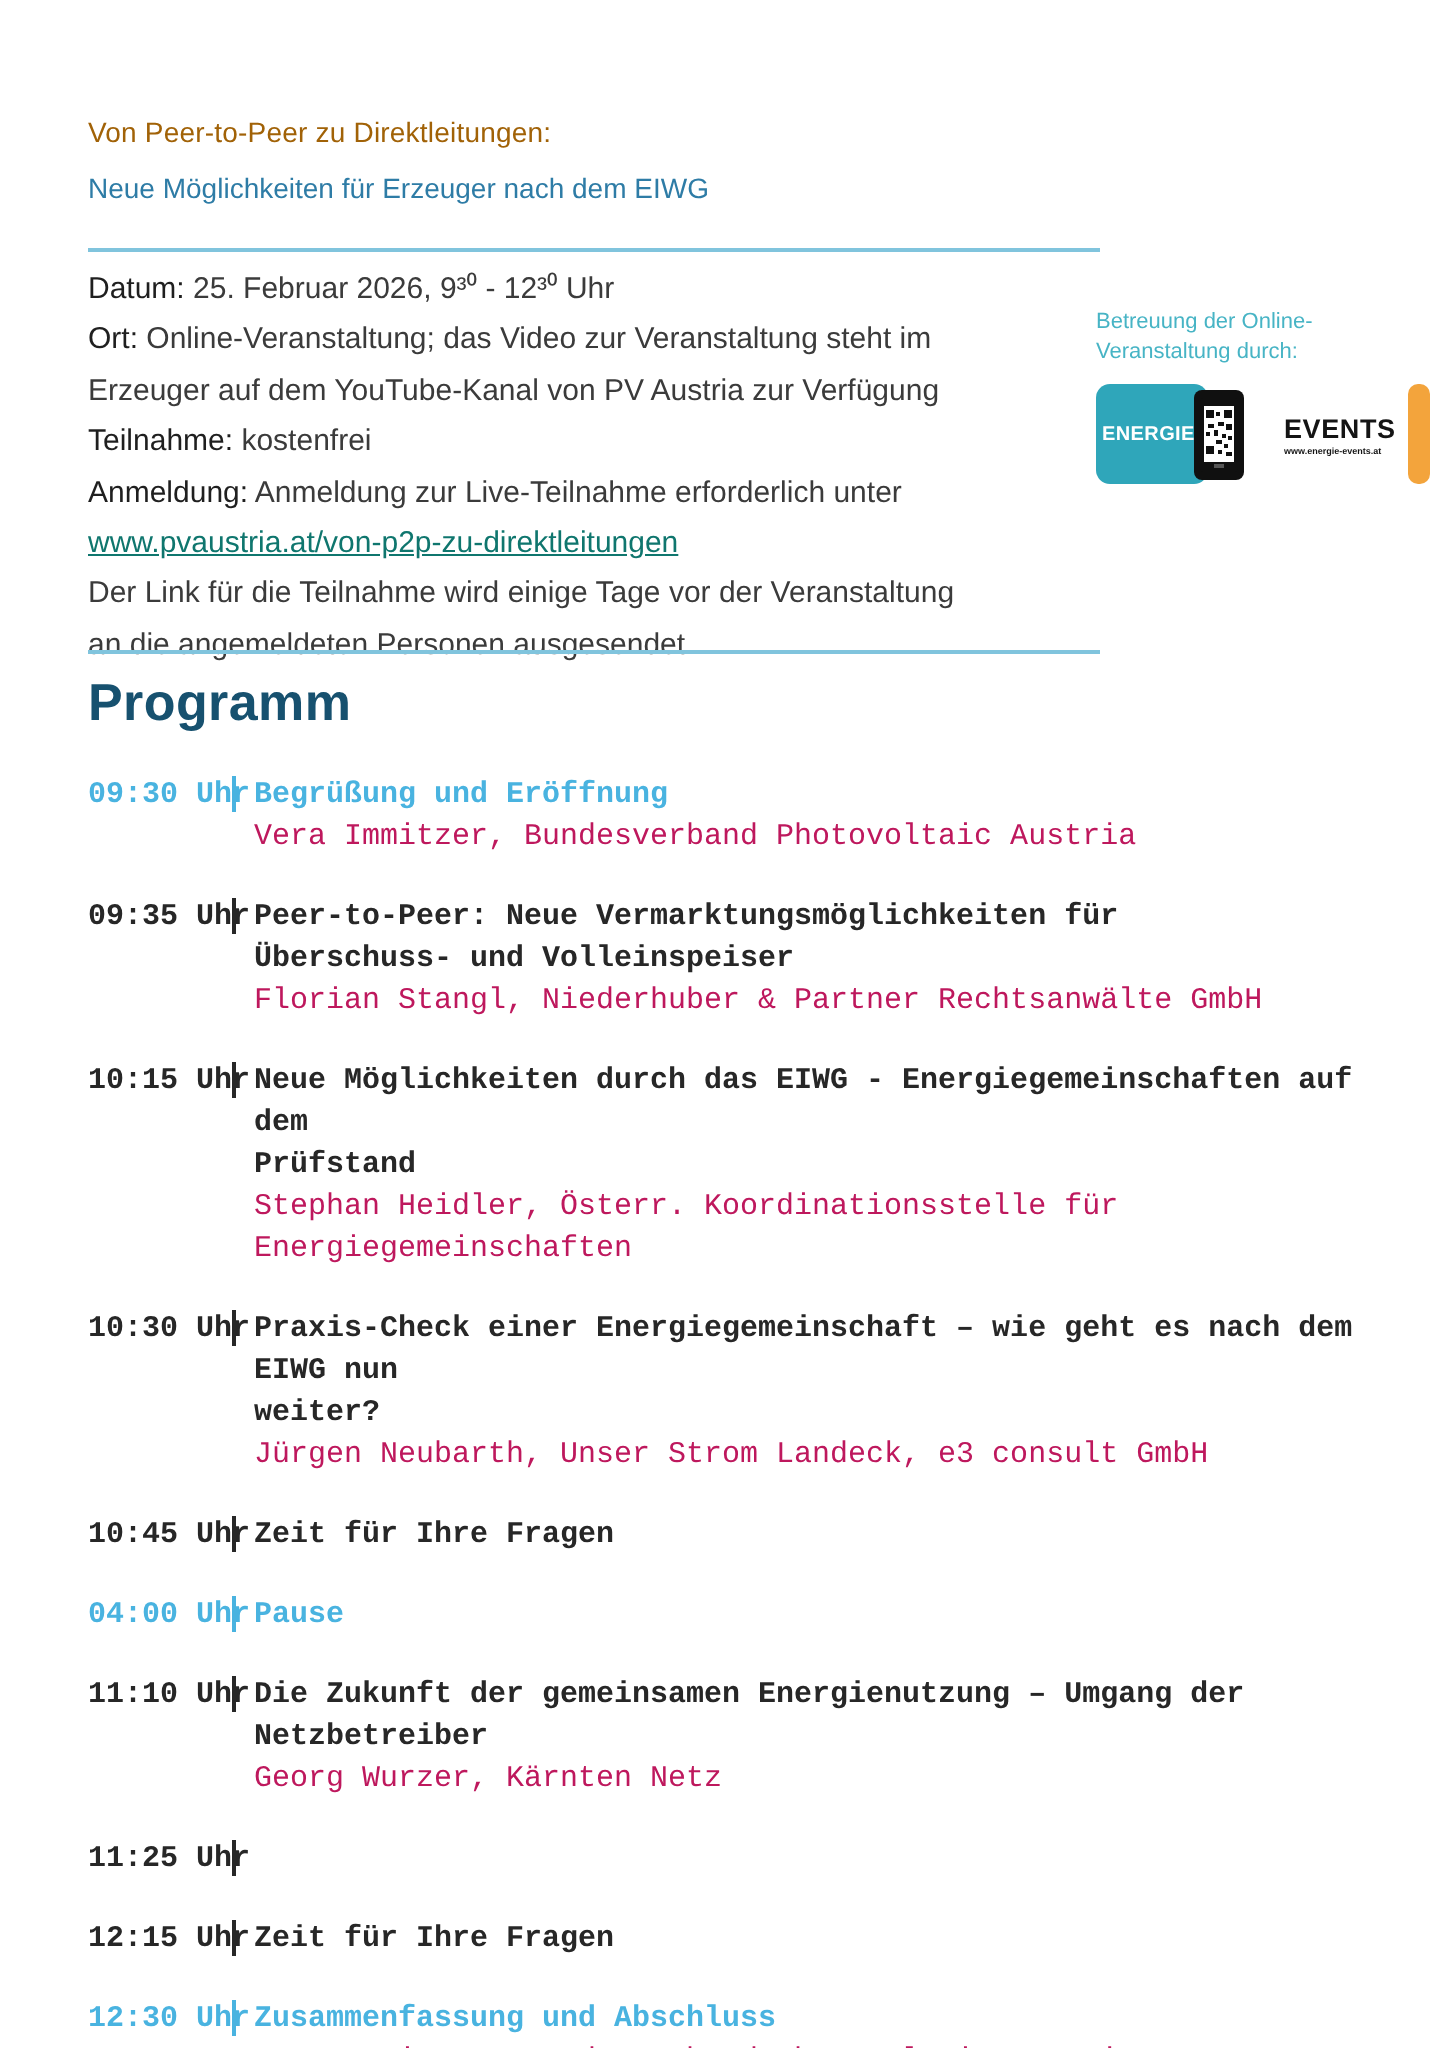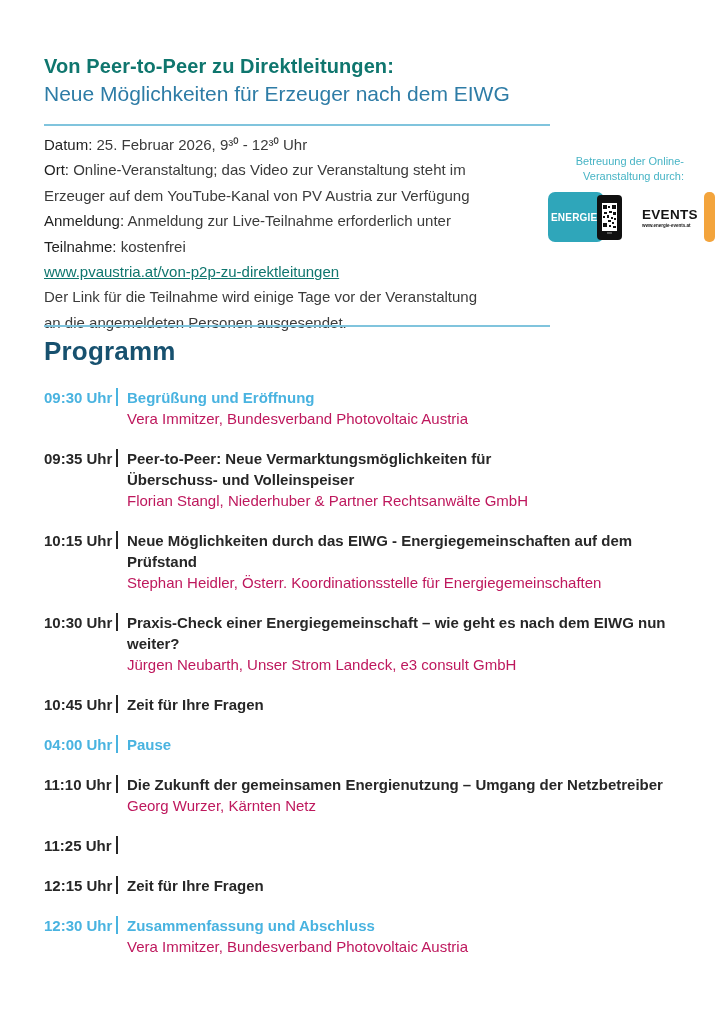--- a/index.html
+++ b/index.html
@@ -6,49 +6,49 @@
   body {
     width: 724px; height: 1024px;
     background: #ffffff;
     font-family: "Liberation Sans", sans-serif;
     -webkit-font-smoothing: antialiased;
   }
   .page { position: relative; width: 724px; height: 1024px; overflow: hidden; background: #fff; }
 
   
   .title-block { position: absolute; left: 44px; top: 52px; }
-  .title-line1 { font-size: 20px; font-weight: 700; color: #0f766e; line-height: 28px; letter-spacing: 0.1px; }
-  .title-line2 { font-size: 21px; font-weight: 400; color: #2e7ca6; line-height: 28px; }
+  .title-line1 { font-size: 14px; font-weight: 400; color: #a16207; line-height: 28px; letter-spacing: 0.1px; }
+  .title-line2 { font-size: 14px; font-weight: 400; color: #2e7ca6; line-height: 28px; }
 
   .divider { position: absolute; left: 44px; width: 506px; height: 2px; background: #80c4dd; }
   .divider-1 { top: 124px; }
   .divider-2 { top: 325px; }
 
   
   .details { position: absolute; left: 44px; top: 132px; width: 500px; font-size: 15px; line-height: 25.4px; color: #3b3b3b; }
   .detail-line b { color: #1f1f1f; font-weight: 400; }
   .link { color: #0f766e; text-decoration: underline; cursor: pointer; }
 
   
   .logo-block { position: absolute; left: 548px; top: 154px; width: 136px; }
-  .logo-caption { color: #47b4c5; font-size: 11px; line-height: 15px; font-weight: 400; text-align: right; }
+  .logo-caption { color: #47b4c5; font-size: 11px; line-height: 15px; font-weight: 400; }
   .logo-row { display: flex; align-items: center; margin-top: 8px; }
   .logo-teal { width: 56px; height: 50px; background: #2fa6ba; border-radius: 7px; display: flex; align-items: center; flex-shrink: 0; }
   .logo-energie { color: #ffffff; font-weight: 700; font-size: 10px; padding-left: 3px; letter-spacing: 0.2px; }
   .logo-phone { width: 25px; height: 45px; margin-left: -7px; background: #101010; border-radius: 4px; display: flex; align-items: center; justify-content: center; flex-shrink: 0; }
   .logo-events-wrap { margin-left: 20px; }
   .logo-events { font-weight: 700; font-size: 13.5px; color: #141414; letter-spacing: 0.3px; font-stretch: condensed; }
   .logo-url { font-size: 4.5px; color: #141414; font-weight: 700; margin-top: 1px; }
   .logo-orange { width: 11px; height: 50px; border-radius: 5px; background: #f3a43c; margin-left: 6px; flex-shrink: 0; }
 
   
   .programm-heading { position: absolute; left: 44px; top: 336px; font-size: 26px; font-weight: 700; color: #17516f; letter-spacing: 0.2px; }
 
   .program-list { position: absolute; left: 44px; top: 387px; width: 660px; }
-  .prog-item { display: flex; margin-bottom: 19px; font-size: 15px; line-height: 21px; }
+  .prog-item { display: flex; margin-bottom: 19px; font-size: 15px; line-height: 21px; font-family: Liberation Mono, monospace; }
   .prog-item.cyan { color: #49b3e0; }
   .prog-item.dark { color: #272727; }
   .prog-time { font-weight: 700; width: 66px; flex-shrink: 0; white-space: nowrap; }
   .prog-pipe { width: 0; border-left: 2px solid currentColor; height: 18px; margin: 1px 9px 0 6px; flex-shrink: 0; }
   .prog-content { min-width: 0; }
   .prog-title-line { font-weight: 700; }
   .prog-speaker { font-weight: 400; color: #be185d; }
 </style>
 </head>
 <body>
@@ -68,26 +68,26 @@
       <span>25. Februar 2026, 9³⁰ - 12³⁰ Uhr</span>
     </div>
     <div class="detail-line">
       <b>Ort:</b>
       <span>Online-Veranstaltung; das Video zur Veranstaltung steht im</span>
     </div>
     <div class="detail-line">
       <span>Erzeuger auf dem YouTube-Kanal von PV Austria zur Verfügung</span>
     </div>
     <div class="detail-line">
+      <b>Teilnahme:</b>
+      <span>kostenfrei</span>
+    </div>
+    <div class="detail-line">
       <b>Anmeldung:</b>
       <span>Anmeldung zur Live-Teilnahme erforderlich unter</span>
-    </div>
-    <div class="detail-line">
-      <b>Teilnahme:</b>
-      <span>kostenfrei</span>
     </div>
     <div class="detail-line">
       <span class="link">www.pvaustria.at/von-p2p-zu-direktleitungen</span>
     </div>
     <div class="detail-line">Der Link für die Teilnahme wird einige Tage vor der Veranstaltung</div>
     <div class="detail-line">an die angemeldeten Personen ausgesendet.</div>
   </div>
 
   <div class="logo-block">
     <div class="logo-caption">Betreuung der Online-</div>

